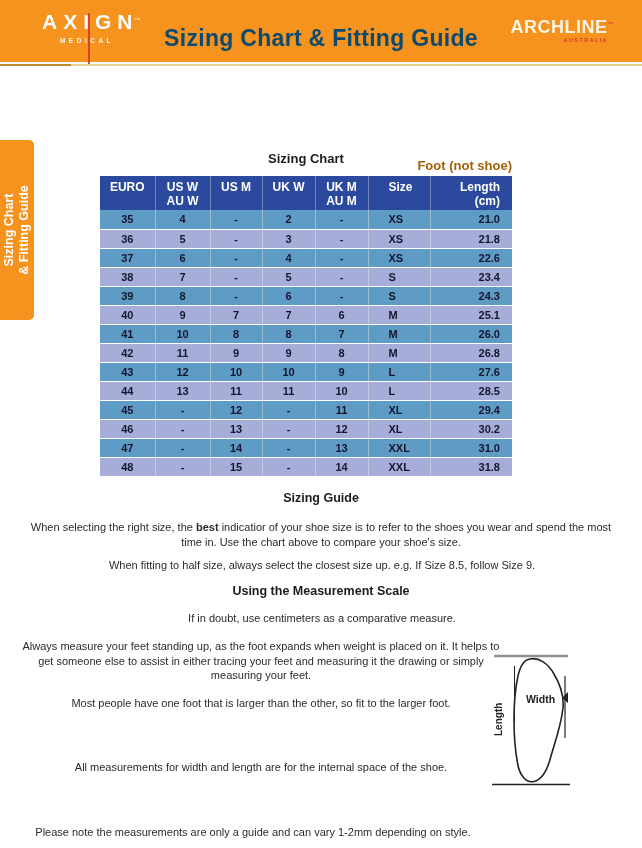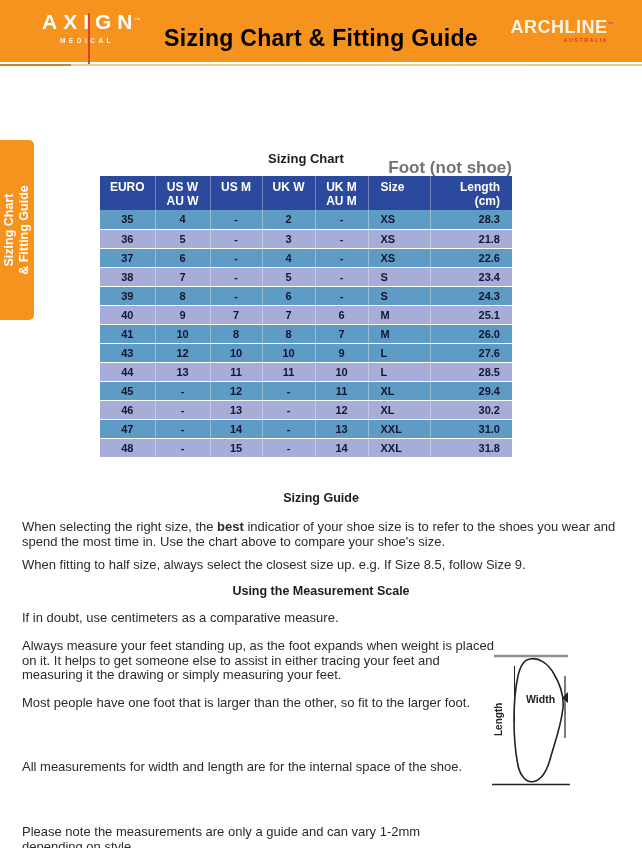--- a/index.html
+++ b/index.html
@@ -24,21 +24,21 @@
     line-height:24px; position:relative; white-space:nowrap;
   }
   .axign-tm { font-size:6px; vertical-align:top; letter-spacing:0; position:relative; top:-2px; left:-4px;}
   .axign-sub { color:#fdf6ec; font-size:6.5px; font-weight:700; letter-spacing:3.5px; margin-top:3px; white-space:nowrap; }
   .axign-line {
     position:absolute; left:46px; top:3px; width:2px; height:52px;
     background:#d63a2c; opacity:.9;
   }
   .header-title {
     position:absolute; left:0; right:0; top:25px; text-align:center;
-    color:#000000; font-size:23px; font-weight:700; letter-spacing:.3px;
+    color:#0c4a6e; font-size:23px; font-weight:700; letter-spacing:.3px;
   }
   .archline-wrap { position:absolute; right:28px; top:18px; text-align:right; }
   .archline-name { color:#fbf3e2; font-size:18px; font-weight:700; letter-spacing:.5px; line-height:18px; white-space:nowrap;}
   .archline-tm { color:#d63a2c; font-size:6px; vertical-align:top; position:relative; top:-3px;}
   .archline-sub { color:#d63a2c; font-size:5.5px; font-weight:700; letter-spacing:1.4px; margin-top:1px; padding-right:6px;}
 
   
   .side-tab {
     position:absolute; left:0; top:140px; width:34px; height:180px;
     background:#F6921E; border-radius:0 5px 5px 0;
@@ -50,47 +50,47 @@
     color:#ffffff; font-size:12.5px; font-weight:700; line-height:15px; text-align:center;
   }
 
   
   .table-title {
     position:absolute; top:151px; left:100px; width:412px; text-align:center;
     font-size:13px; font-weight:700; color:#1d1d1d;
   }
   .foot-note {
     position:absolute; top:158px; right:130px;
-    font-size:17px; font-weight:700; color:#737373;
+    font-size:13px; font-weight:700; color:#a16207;
   }
   table.size-table {
     position:absolute; top:176px; left:100px; width:412px;
     border-collapse:collapse; table-layout:fixed;
   }
   .size-table th {
     background:#2B4A9D; color:#ffffff; font-size:12px; font-weight:700;
     vertical-align:top; padding-top:4px; line-height:14px; height:34px;
   }
   .size-table td {
     height:19px; font-size:11px; font-weight:700; color:#15152f;
     border-bottom:1px solid #ffffff; line-height:18px;
   }
   .size-table td + td, .size-table th + th { border-left:1px solid rgba(255,255,255,.35); }
   .col-c { text-align:center; }
-  .col-size { text-align:left; padding-left:12px; }
+  .col-size { text-align:left; padding-left:20px; }
   .col-len { text-align:right; padding-right:12px; }
   tr.row-teal td { background:#5F9CC5;margin-top:16px; }
   tr.row-lav td { background:#A6ADD8; }
 
   
   .sec-heading {
     position:absolute; left:0; width:642px; text-align:center;
     font-size:12.5px; font-weight:700; color:#1d1d1d;
   }
-  .para { position:absolute; left:22px; font-size:13px; line-height:14.5px; color:#2b2b2b; }
+  .para { position:absolute; left:22px; font-size:11px; line-height:14.5px; color:#2b2b2b;text-align:center; }
 
   
   .foot-diagram { position:absolute; left:486px; top:642px; }
 </style>
 </head>
 <body>
 
 <div class="page">
 
   <div class="header">
@@ -156,21 +156,21 @@
       </tr>
     </thead>
     <tbody>
         <tr class="row-teal">
           <td class="col-c">35</td>
           <td class="col-c">4</td>
           <td class="col-c">-</td>
           <td class="col-c">2</td>
           <td class="col-c">-</td>
           <td class="col-size">XS</td>
-          <td class="col-len">28.3</td>
+          <td class="col-len">21.0</td>
         </tr>
         <tr class="row-lav">
           <td class="col-c">36</td>
           <td class="col-c">5</td>
           <td class="col-c">-</td>
           <td class="col-c">3</td>
           <td class="col-c">-</td>
           <td class="col-size">XS</td>
           <td class="col-len">21.8</td>
         </tr>
@@ -211,20 +211,29 @@
           <td class="col-len">25.1</td>
         </tr>
         <tr class="row-teal">
           <td class="col-c">41</td>
           <td class="col-c">10</td>
           <td class="col-c">8</td>
           <td class="col-c">8</td>
           <td class="col-c">7</td>
           <td class="col-size">M</td>
           <td class="col-len">26.0</td>
+        </tr>
+        <tr class="row-lav">
+          <td class="col-c">42</td>
+          <td class="col-c">11</td>
+          <td class="col-c">9</td>
+          <td class="col-c">9</td>
+          <td class="col-c">8</td>
+          <td class="col-size">M</td>
+          <td class="col-len">26.8</td>
         </tr>
         <tr class="row-teal">
           <td class="col-c">43</td>
           <td class="col-c">12</td>
           <td class="col-c">10</td>
           <td class="col-c">10</td>
           <td class="col-c">9</td>
           <td class="col-size">L</td>
           <td class="col-len">27.6</td>
         </tr>

